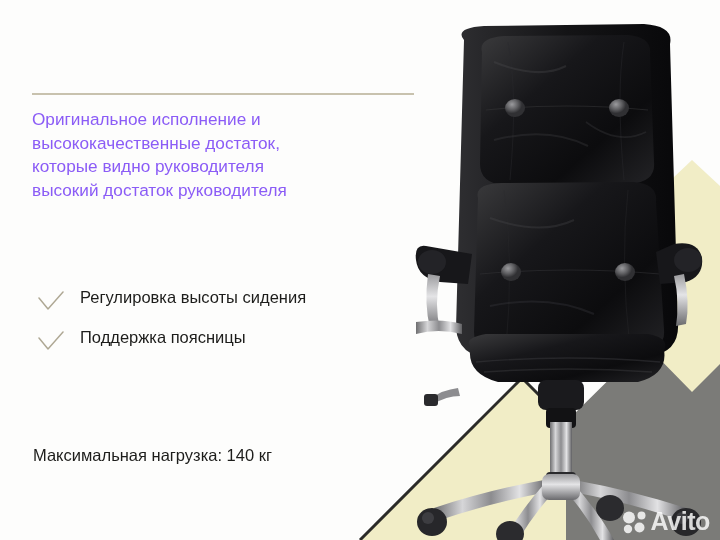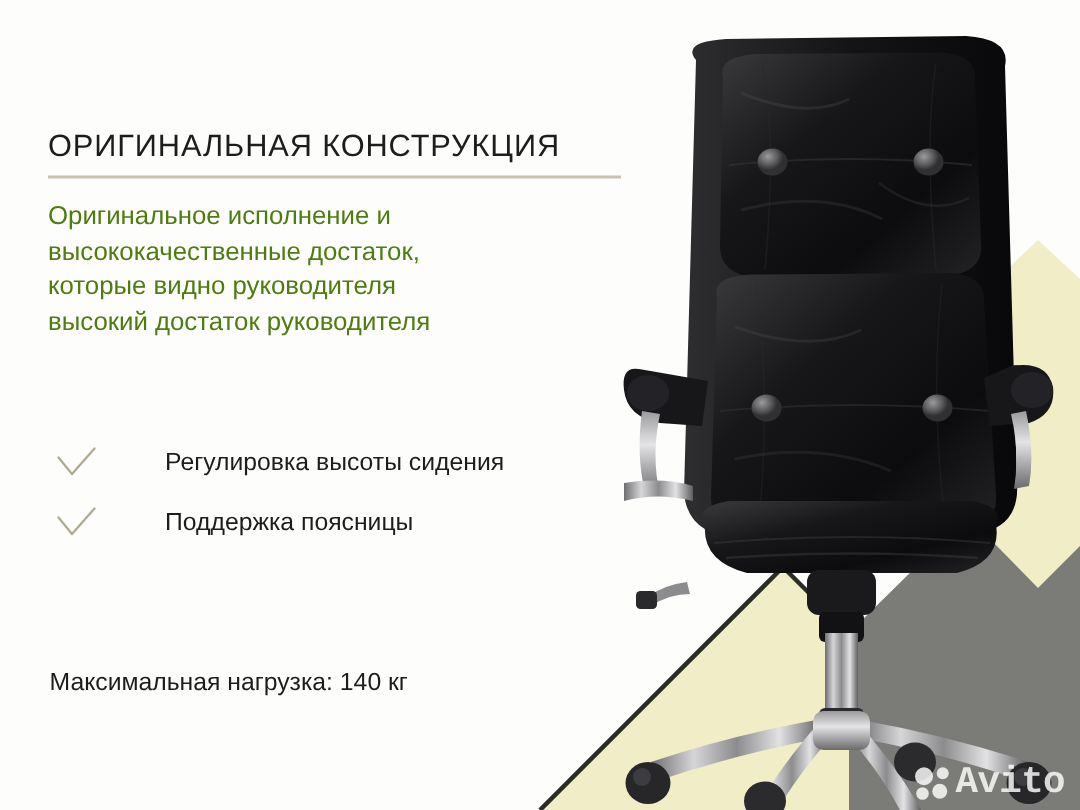--- a/index.html
+++ b/index.html
@@ -50,35 +50,33 @@
   #headline-rule {
     margin-top:7px;
     width:382px; height:2px;
     background:#c8c2ae;
   }
 
   #body-copy {
     margin-top:13px;
     font-size:17.2px;
     line-height:23.5px;
-    color:#4d7c0f;
+    color:#8b5cf6;
   }
   #body-copy .ln { display:block; white-space:nowrap; }
 
   #feature-list {
     position:absolute;
     left:36px; top:288px;
     width:400px;
     z-index:3;
   }
   .feature-row {
     display:flex;
-    align-items:center;
     height:40px;
-    gap:30px;
   }
   .check-icon { width:30px; height:26px; flex:0 0 30px; margin-right:14px; }
   .feature-label { font-size:16.5px; color:#1d1d1b; white-space:nowrap; }
 
   #load-note {
     position:absolute;
     left:33px; top:446px;
     font-size:16.5px;
     color:#1d1d1b;
     white-space:nowrap;
@@ -86,21 +84,20 @@
   }
 
   
   #avito-watermark {
     position:absolute;
     right:10px; bottom:6px;
     display:flex;
     align-items:center;
     z-index:5;
     opacity:0.82;
-    font-family:Liberation Mono, monospace;
   }
   #avito-dots { width:26px; height:24px; margin-right:2px; }
   #avito-wordmark {
     font-size:25px;
     font-weight:bold;
     color:#ffffff;
     letter-spacing:-0.4px;
     line-height:1;
   }
 </style>
@@ -217,21 +214,20 @@
 
     <ellipse cx="34" cy="500" rx="15" ry="14" fill="#27272a"></ellipse>
     <ellipse cx="30" cy="496" rx="6" ry="6" fill="#47474b" opacity="0.7"></ellipse>
     <ellipse cx="288" cy="500" rx="15" ry="14" fill="#27272a"></ellipse>
     <ellipse cx="284" cy="496" rx="6" ry="6" fill="#47474b" opacity="0.7"></ellipse>
     <ellipse cx="212" cy="486" rx="14" ry="13" fill="#2b2b2e"></ellipse>
     <ellipse cx="112" cy="512" rx="14" ry="13" fill="#2b2b2e"></ellipse>
   </svg>
 
   <div id="text-col">
-    <h1 id="headline">ОРИГИНАЛЬНАЯ КОНСТРУКЦИЯ</h1>
     <div id="headline-rule"></div>
     <div id="body-copy">
       <span class="ln">Оригинальное исполнение и</span>
       <span class="ln">высококачественные достаток,</span>
       <span class="ln">которые видно руководителя</span>
       <span class="ln">высокий достаток руководителя</span>
     </div>
   </div>
 
   <div id="feature-list">

